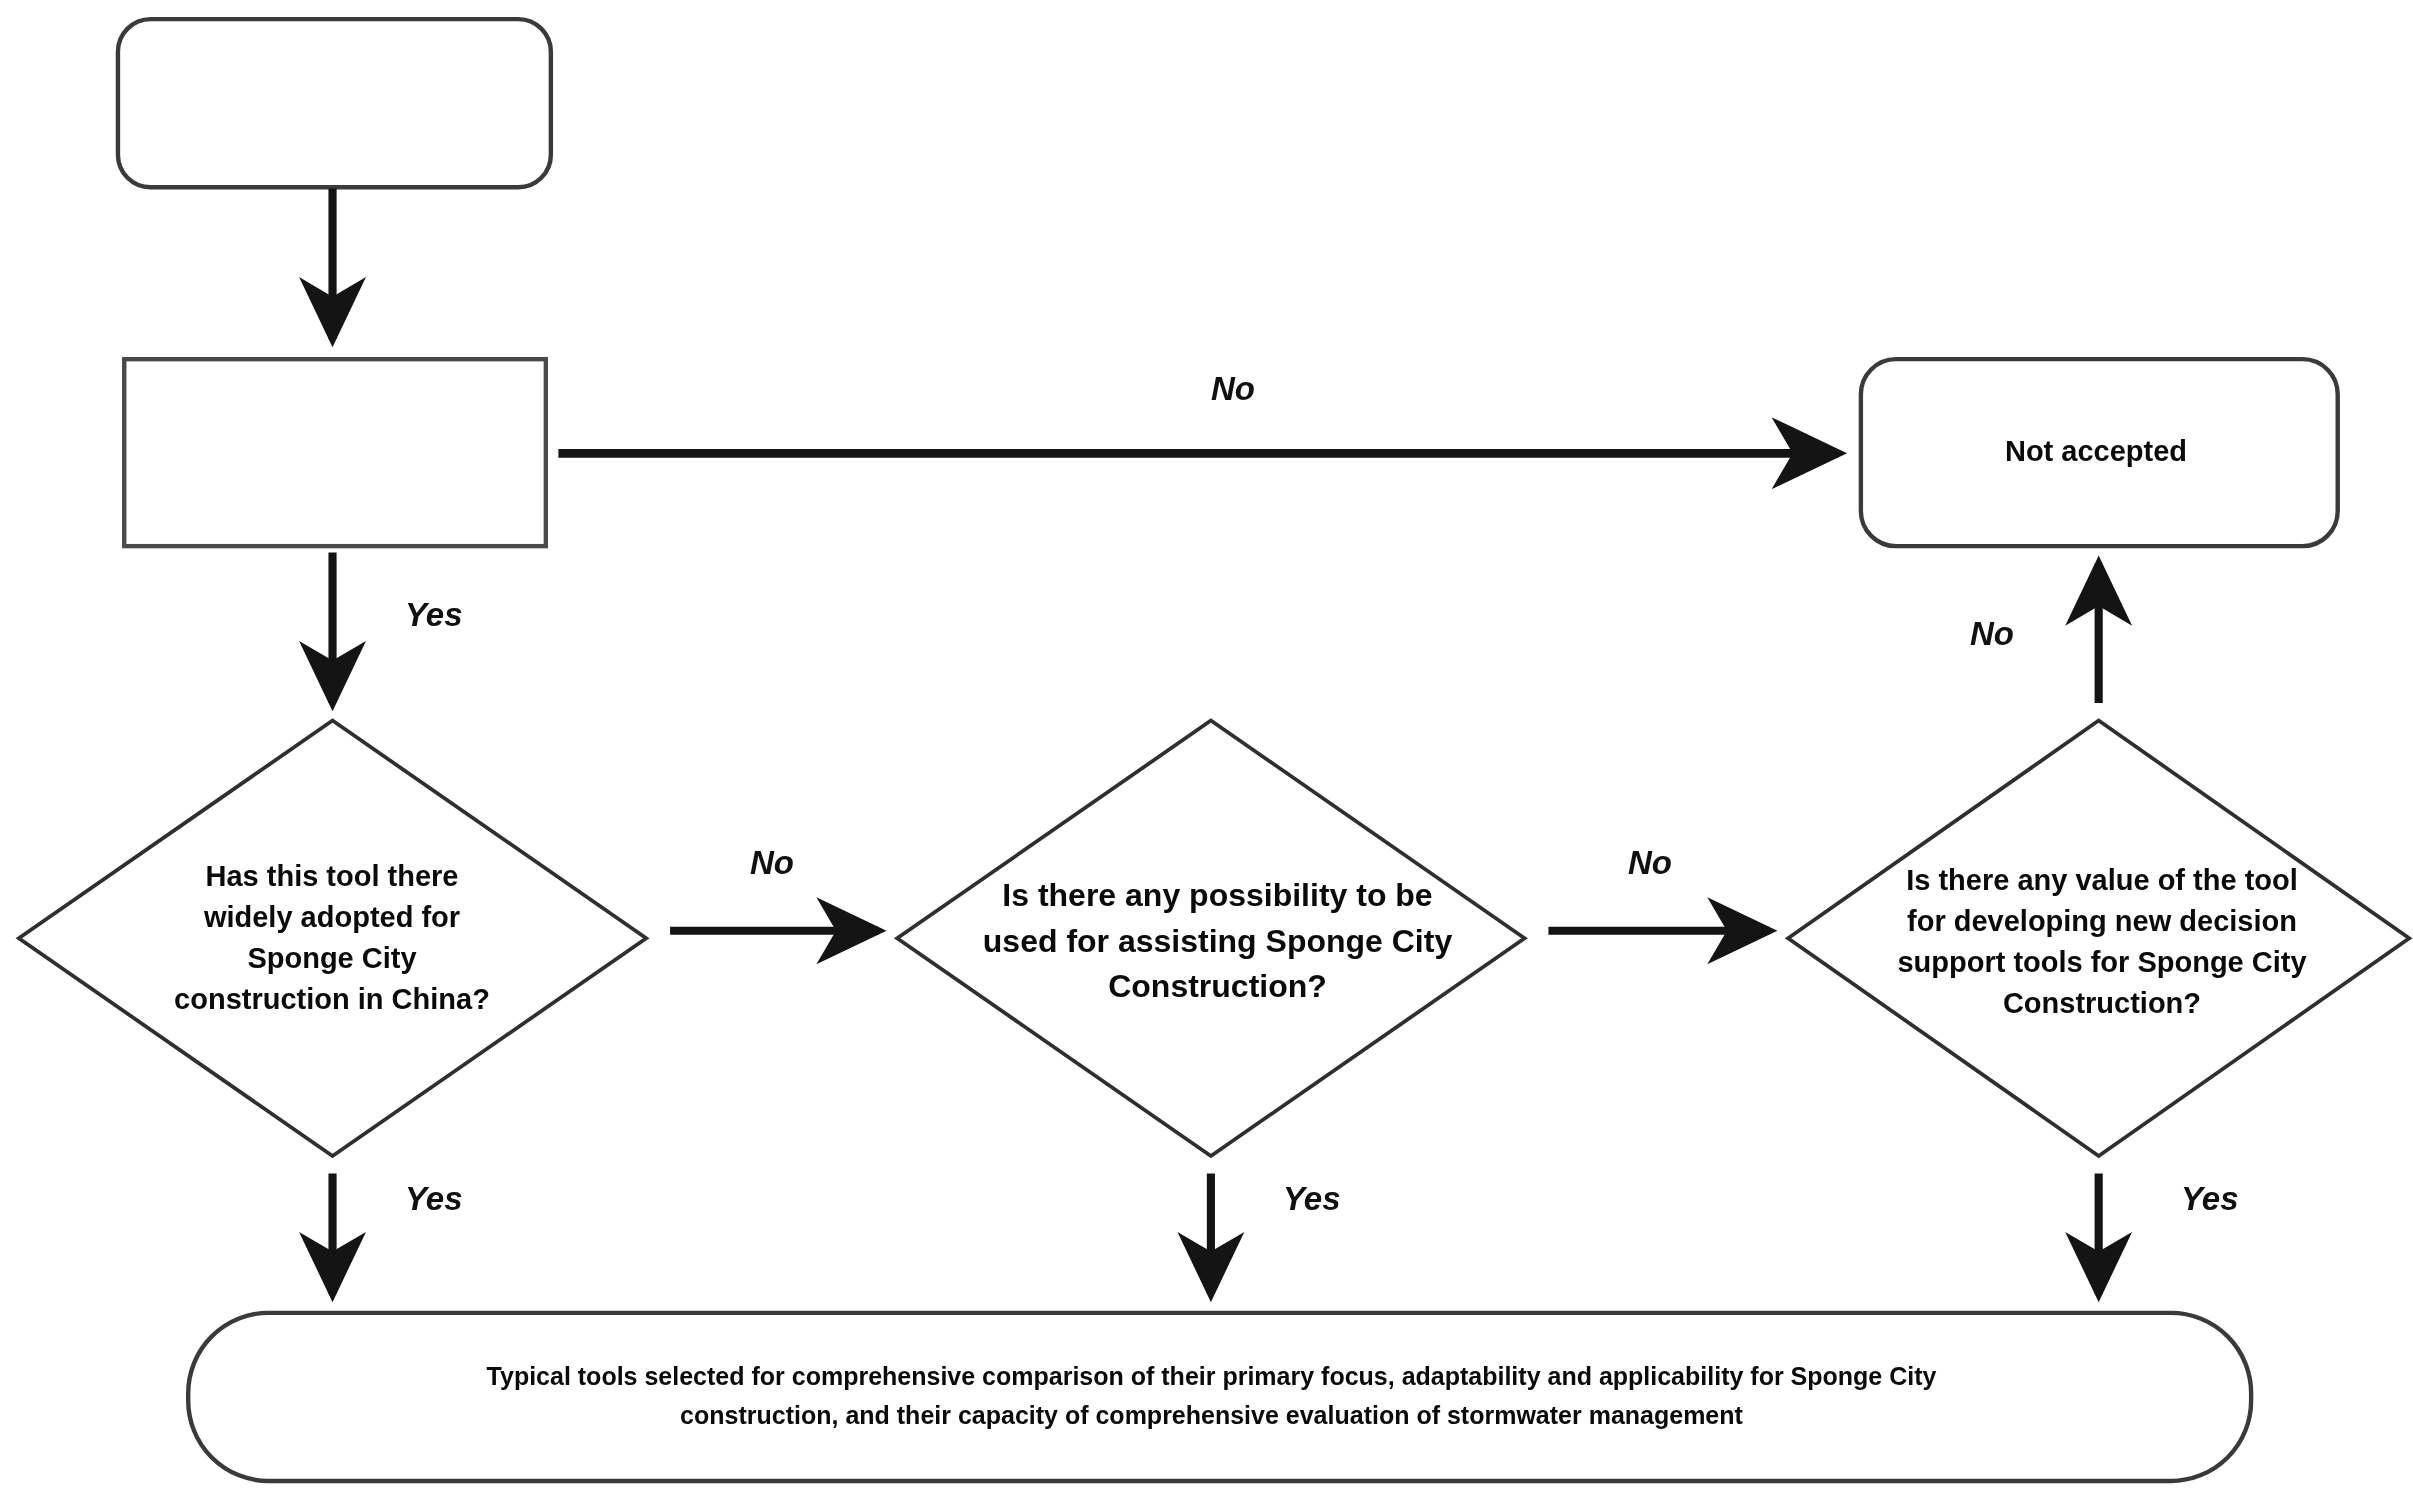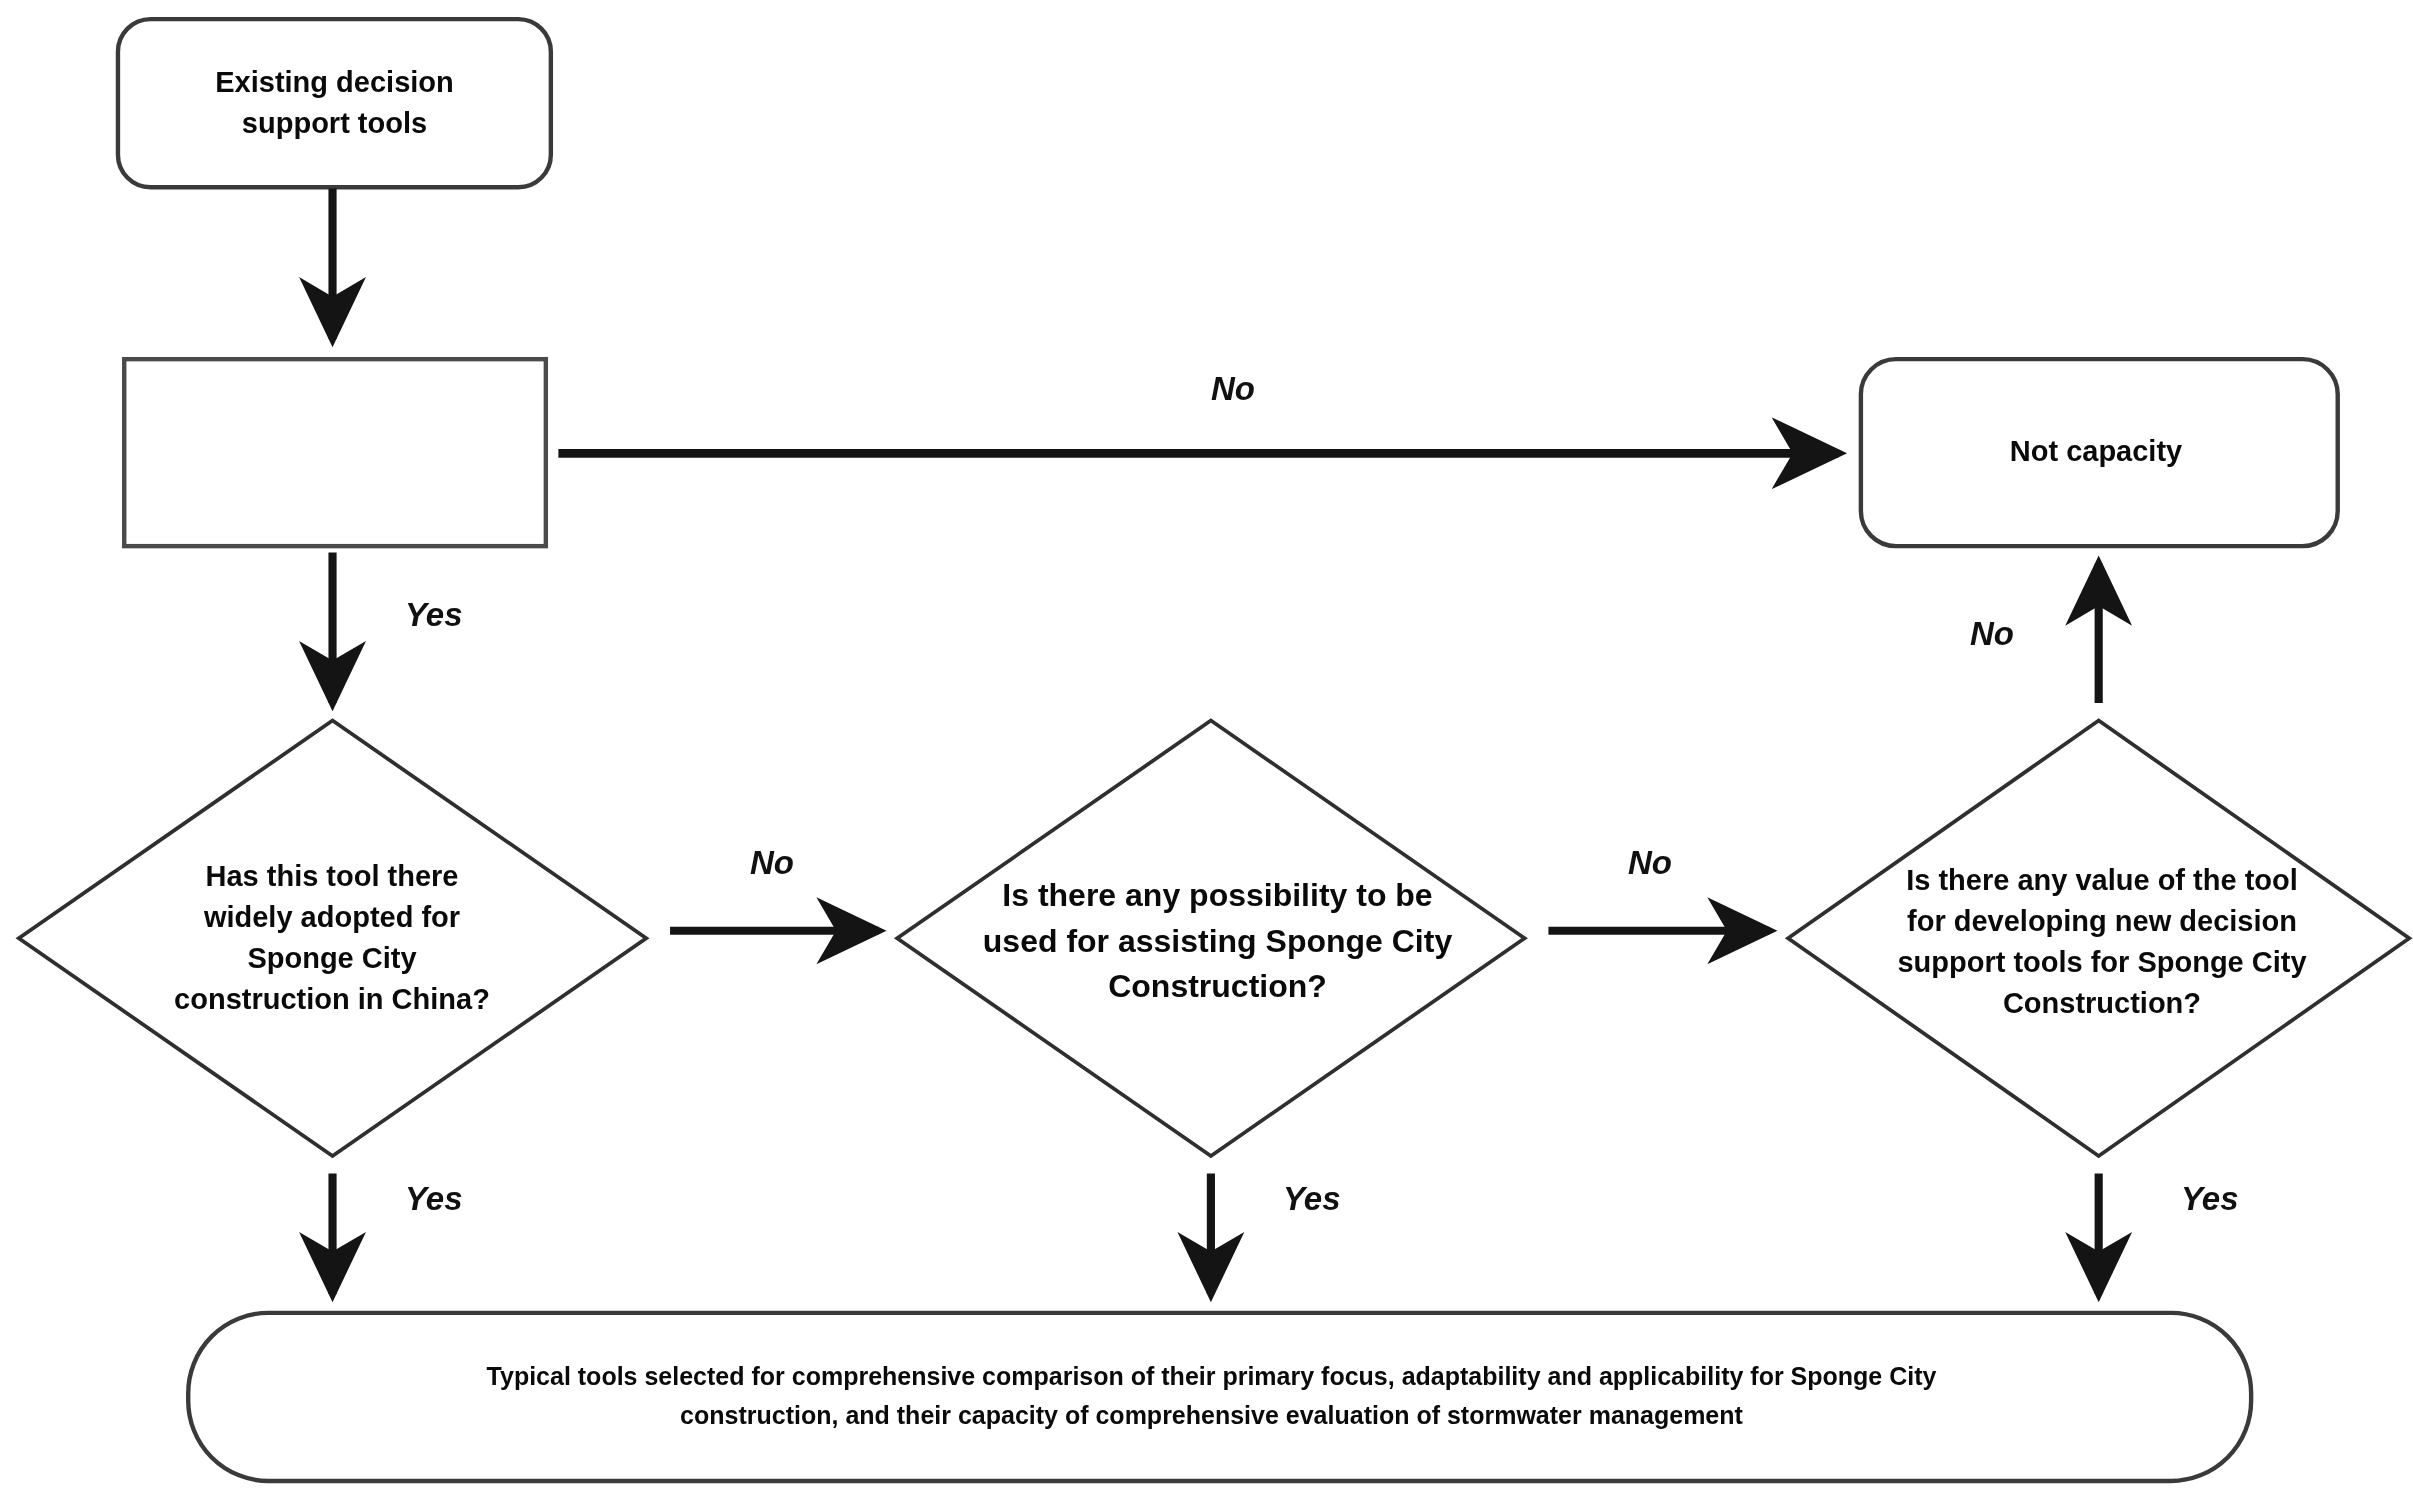--- a/index.html
+++ b/index.html
@@ -105,25 +105,23 @@
 
     <line x1="3345" y1="1120" x2="3345" y2="898" stroke="#141414" stroke-width="13" marker-end="url(#arrowhead)"></line>
 
     <line x1="530" y1="1870" x2="530" y2="2062" stroke="#141414" stroke-width="13" marker-end="url(#arrowhead)"></line>
 
     <line x1="1930" y1="1870" x2="1930" y2="2062" stroke="#141414" stroke-width="13" marker-end="url(#arrowhead)"></line>
 
     <line x1="3345" y1="1870" x2="3345" y2="2062" stroke="#141414" stroke-width="13" marker-end="url(#arrowhead)"></line>
   </svg>
 
-  <div class="node-text" id="t-start">Existing decision
-support tools</div>
 
 
-  <div class="node-text" id="t-notsel">Not capacity</div>
+  <div class="node-text" id="t-notsel">Not accepted</div>
 
   <div class="node-text" id="t-d1">Has this tool there
 widely adopted for
 Sponge City
 construction in China?</div>
 
   <div class="node-text" id="t-d2">Is there any possibility to be
 used for assisting Sponge City
 Construction?</div>
 

